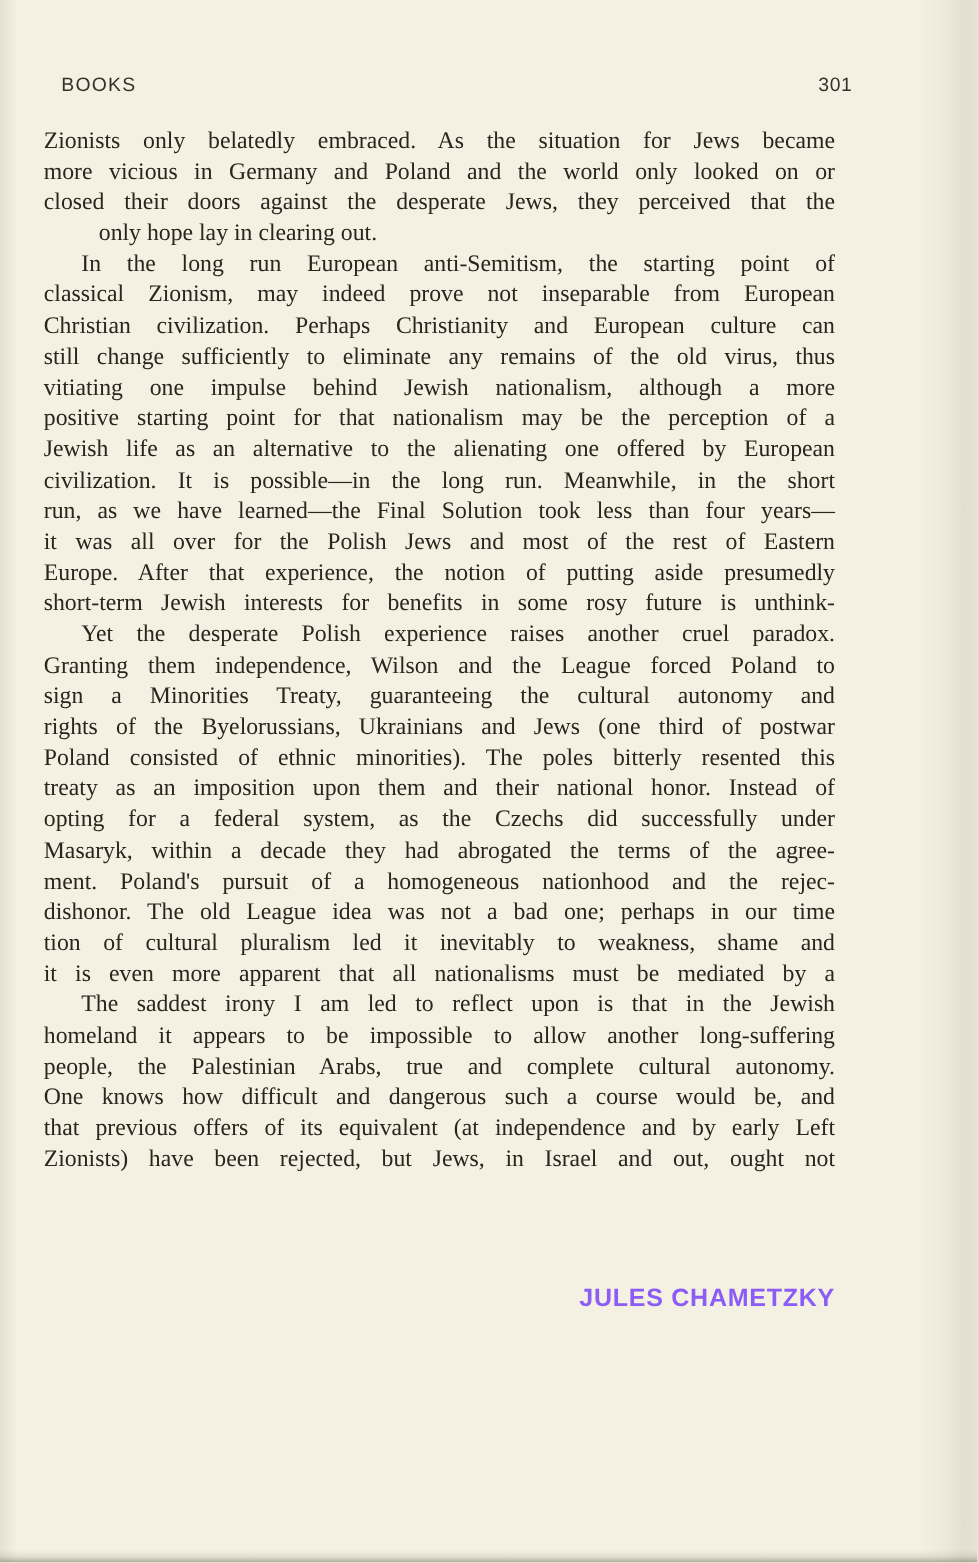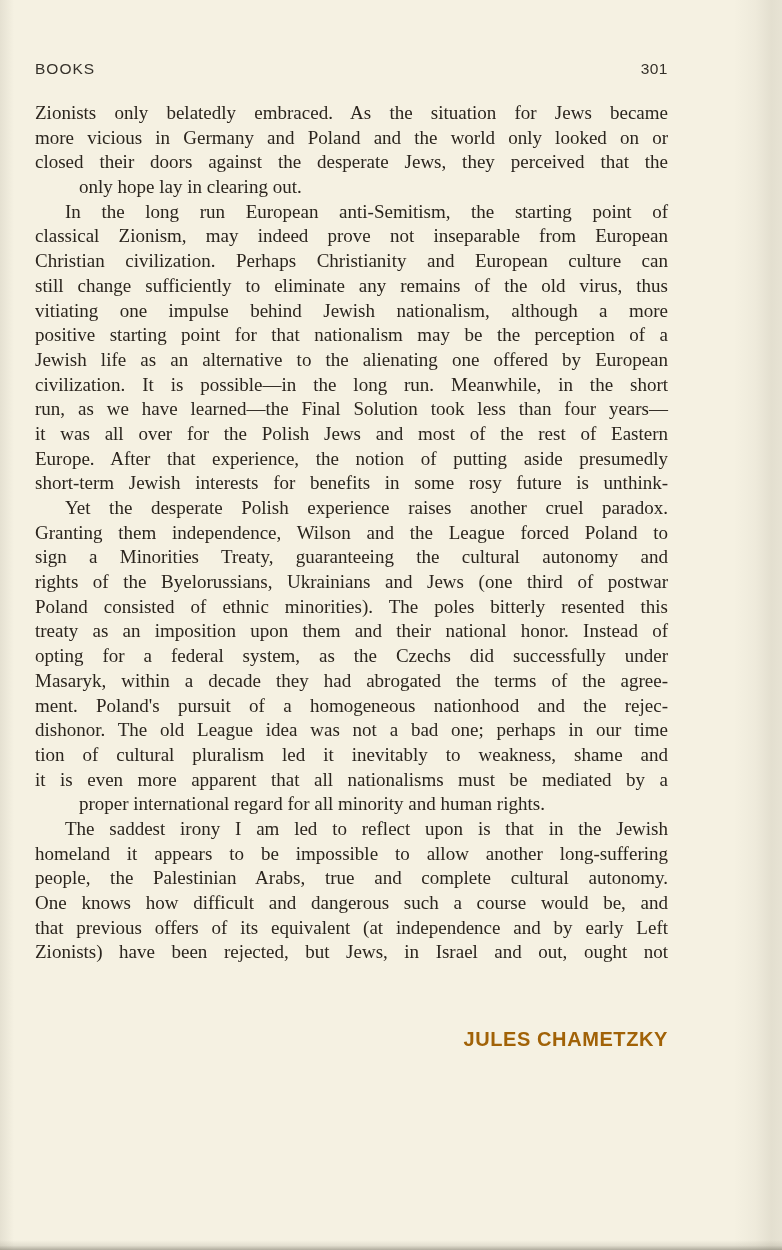--- a/index.html
+++ b/index.html
@@ -44,21 +44,21 @@
     position: absolute;
     top: 0; left: 0; bottom: 0;
     width: 14px;
     background: linear-gradient(to right,
       rgba(110,104,86,0.12) 0%,
       rgba(110,104,86,0) 100%);
     pointer-events: none;
   }
   .running-header {
     position: absolute;
-    left: 35px;
+    left: 49px;
     top: 60px;
     width: 633px;
     display: flex;
     justify-content: space-between;
     align-items: baseline;
     font-family: "Liberation Sans", sans-serif;
     font-size: 15.5px;
     letter-spacing: 1px;
     color: #35312a;
   }
@@ -86,21 +86,21 @@
   .byline {
     position: absolute;
     left: 35px;
     top: 1028px;
     width: 633px;
     text-align: right;
     font-family: "Liberation Sans", sans-serif;
     font-weight: bold;
     font-size: 20px;
     letter-spacing: 0.6px;
-    color: #a16207;
+    color: #8b5cf6;
   }
 </style>
 </head>
 <body>
 
 <div class="page">
   <div class="left-edge"></div>
 
   <div class="running-header">
     <span>BOOKS</span>
@@ -134,21 +134,20 @@
         <div class="line">sign a Minorities Treaty, guaranteeing the cultural autonomy and</div>
         <div class="line">rights of the Byelorussians, Ukrainians and Jews (one third of postwar</div>
         <div class="line">Poland consisted of ethnic minorities). The poles bitterly resented this</div>
         <div class="line">treaty as an imposition upon them and their national honor. Instead of</div>
         <div class="line">opting for a federal system, as the Czechs did successfully under</div>
         <div class="line">Masaryk, within a decade they had abrogated the terms of the agree-</div>
         <div class="line">ment. Poland's pursuit of a homogeneous nationhood and the rejec-</div>
         <div class="line">dishonor. The old League idea was not a bad one; perhaps in our time</div>
         <div class="line">tion of cultural pluralism led it inevitably to weakness, shame and</div>
         <div class="line">it is even more apparent that all nationalisms must be mediated by a</div>
-        <div class="line last">proper international regard for all minority and human rights.</div>
       </div>
       <div class="para">
         <div class="line indent">The saddest irony I am led to reflect upon is that in the Jewish</div>
         <div class="line">homeland it appears to be impossible to allow another long-suffering</div>
         <div class="line">people, the Palestinian Arabs, true and complete cultural autonomy.</div>
         <div class="line">One knows how difficult and dangerous such a course would be, and</div>
         <div class="line">that previous offers of its equivalent (at independence and by early Left</div>
         <div class="line">Zionists) have been rejected, but Jews, in Israel and out, ought not</div>
       </div>
     </div>

